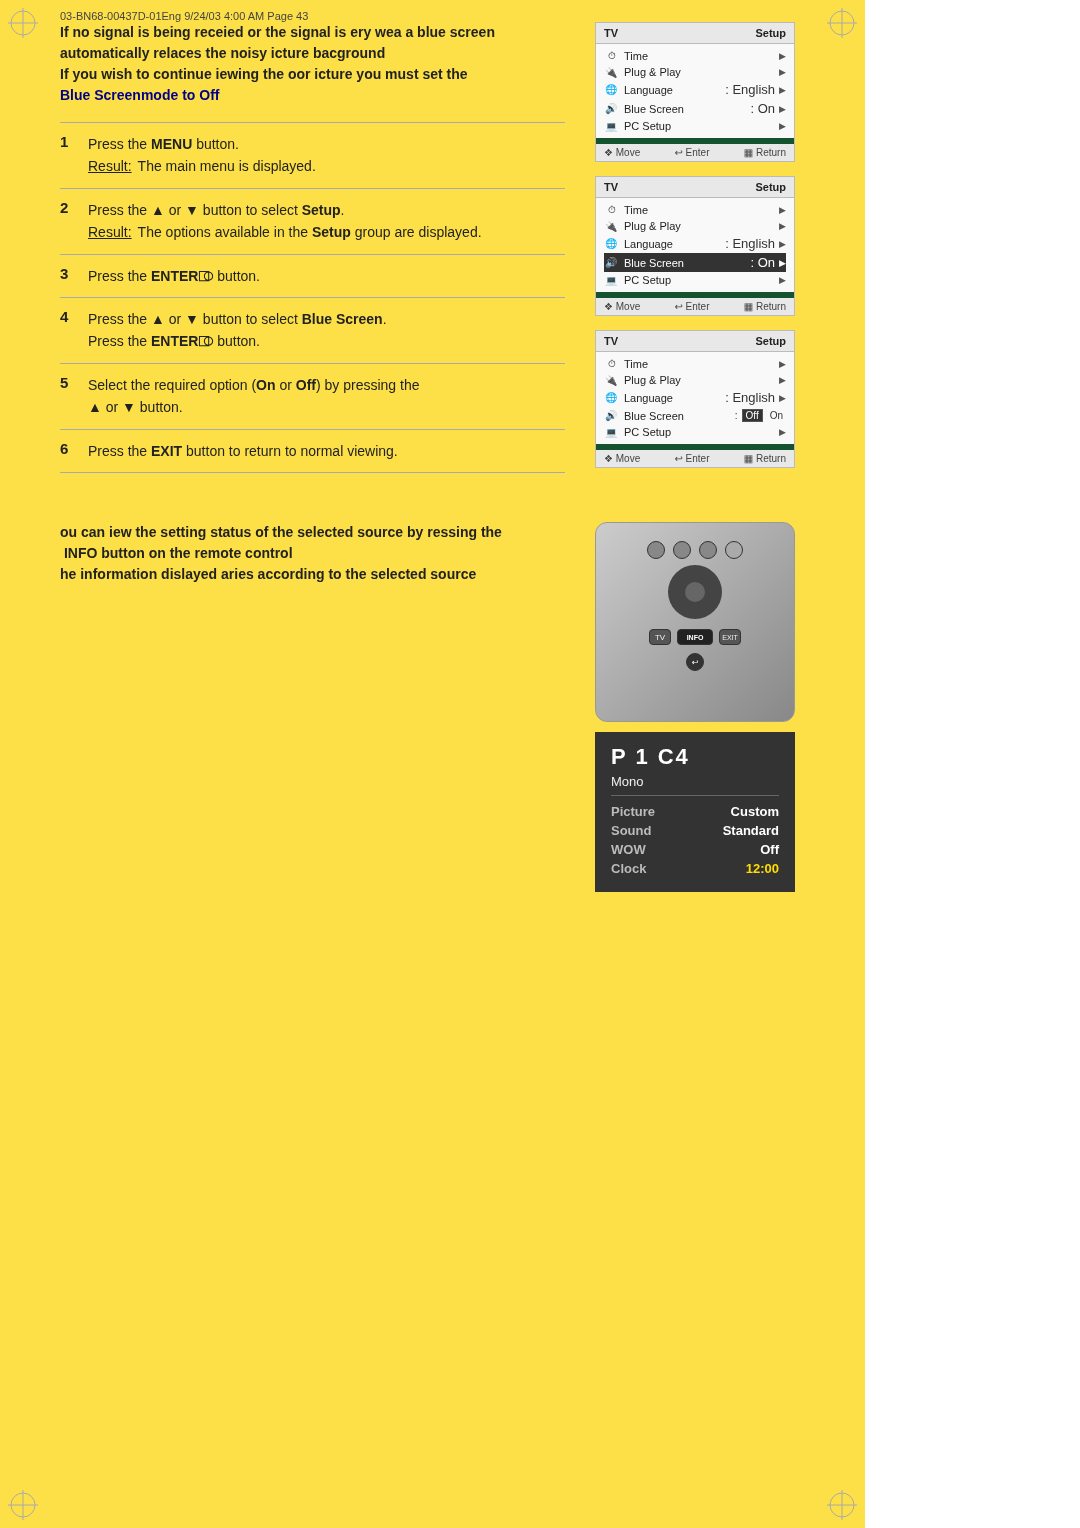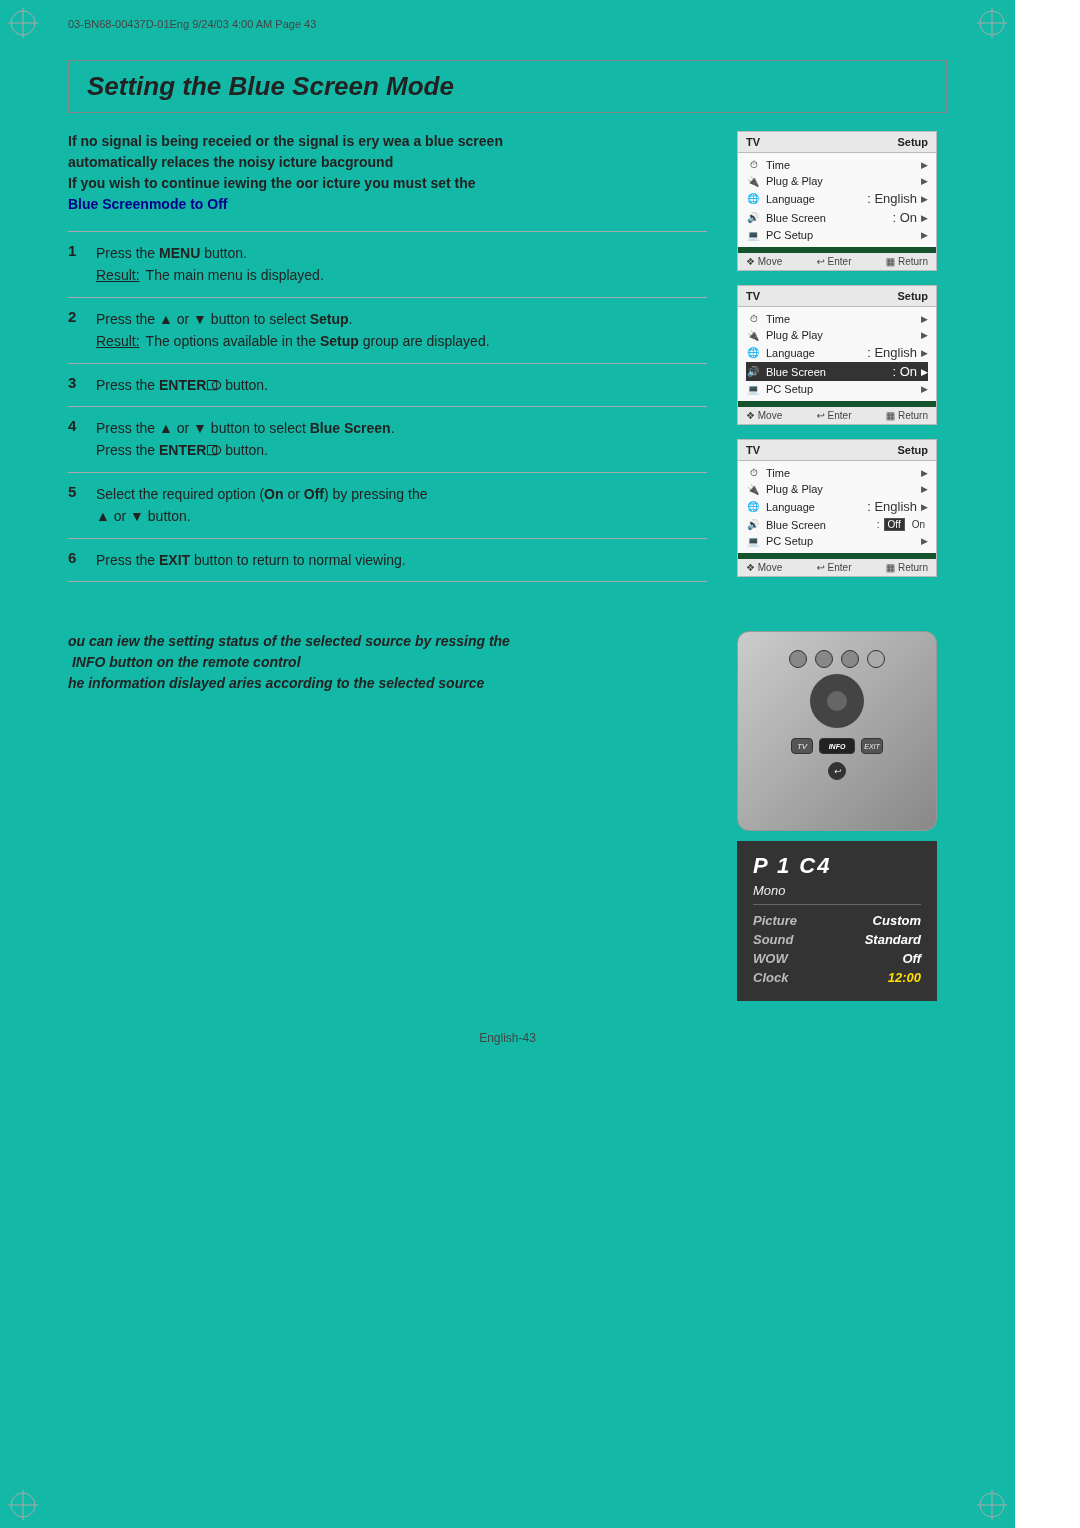--- a/index.html
+++ b/index.html
@@ -7,25 +7,25 @@
       width: 1080px;
       min-height: 1528px;
       background: #fff;
       font-family: Arial, sans-serif;
       font-size: 15px;
       color: #222;
       position: relative;
     }
 
     .page-wrapper {
-      width: 1015px;
+      width: 865px;
       min-height: 1528px;
-      padding: 8px;
+      padding: 0;
       position: relative;
-      background: #14b8a6;
+      background: #fde047;
     }
 
     
     .header-meta {
       font-size: 11px;
       color: #444;
       padding: 10px 60px 0 60px;
       display: flex;
       gap: 10px;
     }
@@ -200,21 +200,20 @@
 
     
     .section2 {
       margin-top: 40px;
     }
 
     .section2-content-row {
       display: flex;
       margin: 13px 60px;
       gap: 20px;
-      font-style: italic;
     }
 
     .section2-left {
       flex: 1;
     }
 
     .section2-right {
       width: 210px;
       flex-shrink: 0;
     }
@@ -360,23 +359,20 @@
         <circle cx="15" cy="15" r="12" fill="none" stroke="#aaa" stroke-width="1"></circle>
         <line x1="15" y1="0" x2="15" y2="30" stroke="#aaa" stroke-width="1"></line>
         <line x1="0" y1="15" x2="30" y2="15" stroke="#aaa" stroke-width="1"></line>
       </svg>
   </div>
 
   <div class="header-meta">
     <span>03-BN68-00437D-01Eng  9/24/03  4:00 AM  Page 43</span>
   </div>
 
-  <div class="section-title-box">
-    <h1>Setting the Blue Screen Mode</h1>
-  </div>
 
   <div class="content-row">
     <div class="content-left">
 
       <div class="intro-bold">
         <span>If no signal is being receied or the signal is ery wea a blue screen</span><br>
         <span>automatically relaces the noisy icture bacground</span><br>
         <span>If you wish to continue iewing the oor icture you must set the</span><br>
         <span class="blue-screen-mode">Blue Scree⁠nmode to Off</span>
       </div>
@@ -611,15 +607,14 @@
           </div>
           <div class="info-row">
             <span class="info-label">Clock</span>
             <span class="info-value clock">12:00</span>
           </div>
         </div>
       </div>
     </div>
   </div>
 
-  <div class="page-number">English-43</div>
 
 </div>
 
 </body></html>

